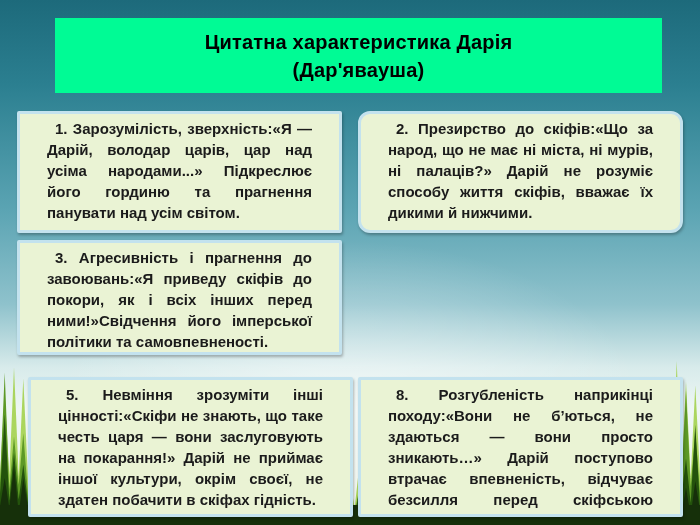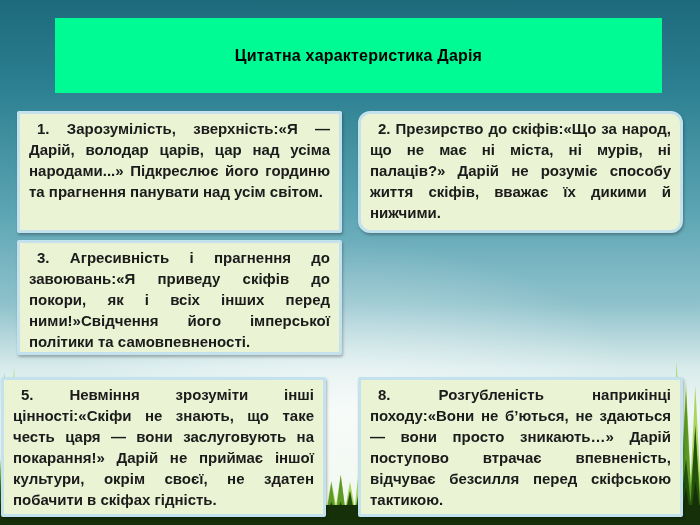--- a/index.html
+++ b/index.html
@@ -17,57 +17,58 @@
         #8fc2cc 58%,
         #d8ebeb 70%,
         var(--sky-light) 78%,
         #eef5ea 100%);
   }
   .title-box{
     position:absolute;left:55px;top:18px;width:607px;height:75px;
     background:var(--title-bg);
     color:var(--title-text);
     display:flex;flex-direction:column;justify-content:center;align-items:center;
-    font-weight:700;font-size:16px;line-height:28px;
+    font-weight:700;font-size:20px;line-height:28px;
     letter-spacing:.2px;
     z-index:3;
   }
   .card{
     position:absolute;width:325px;box-sizing:border-box;
     background:var(--card-bg);
     border:3px solid var(--card-border);
     border-radius:2px;
     box-shadow:1px 2px 3px rgba(0,0,0,.28);
-    padding:4px 9px;
+    padding:4px 27px;
     overflow:hidden;
     z-index:3;
   }
   .card p{
     margin:0;
     color:var(--card-text);
     font-weight:700;
     font-size:15px;line-height:21px;
     text-align:justify;
     text-indent:8px;
   }
   .c1{left:17px; top:111px;height:122px;}
   .c2{left:358px;top:111px;height:122px;border-radius:12px;}
   .c3{left:17px; top:240px;height:115px;}
   .c4{left:358px;top:240px;height:115px;}
-  .c5{left:1px; top:377px;height:140px;}
+  .c5{left:28px; top:377px;height:140px;}
   .c6{left:358px;top:377px;height:140px;}
   .grass{position:absolute;left:0;bottom:0;z-index:1;}
 </style>
 </head>
 <body>
 
 <div class="slide">
 
   <div class="title-box">
     <div>Цитатна  характеристика Дарія</div>
+    <div>(Дар'явауша)</div>
   </div>
 
   <div class="card c1">
     <p>1. Зарозумілість, зверхність:«Я — Дарій, володар царів, цар над усіма народами...» Підкреслює його гординю та прагнення панувати над усім світом.</p>
   </div>
   <div class="card c2">
     <p>2. Презирство до скіфів:«Що за народ, що не має ні міста, ні мурів, ні палаців?» Дарій не розуміє способу життя скіфів, вважає їх дикими й нижчими.</p>
   </div>
   <div class="card c3">
     <p>3. Агресивність і прагнення до завоювань:«Я приведу скіфів до покори, як і всіх інших перед ними!»Свідчення його імперської політики та самовпевненості.</p>

